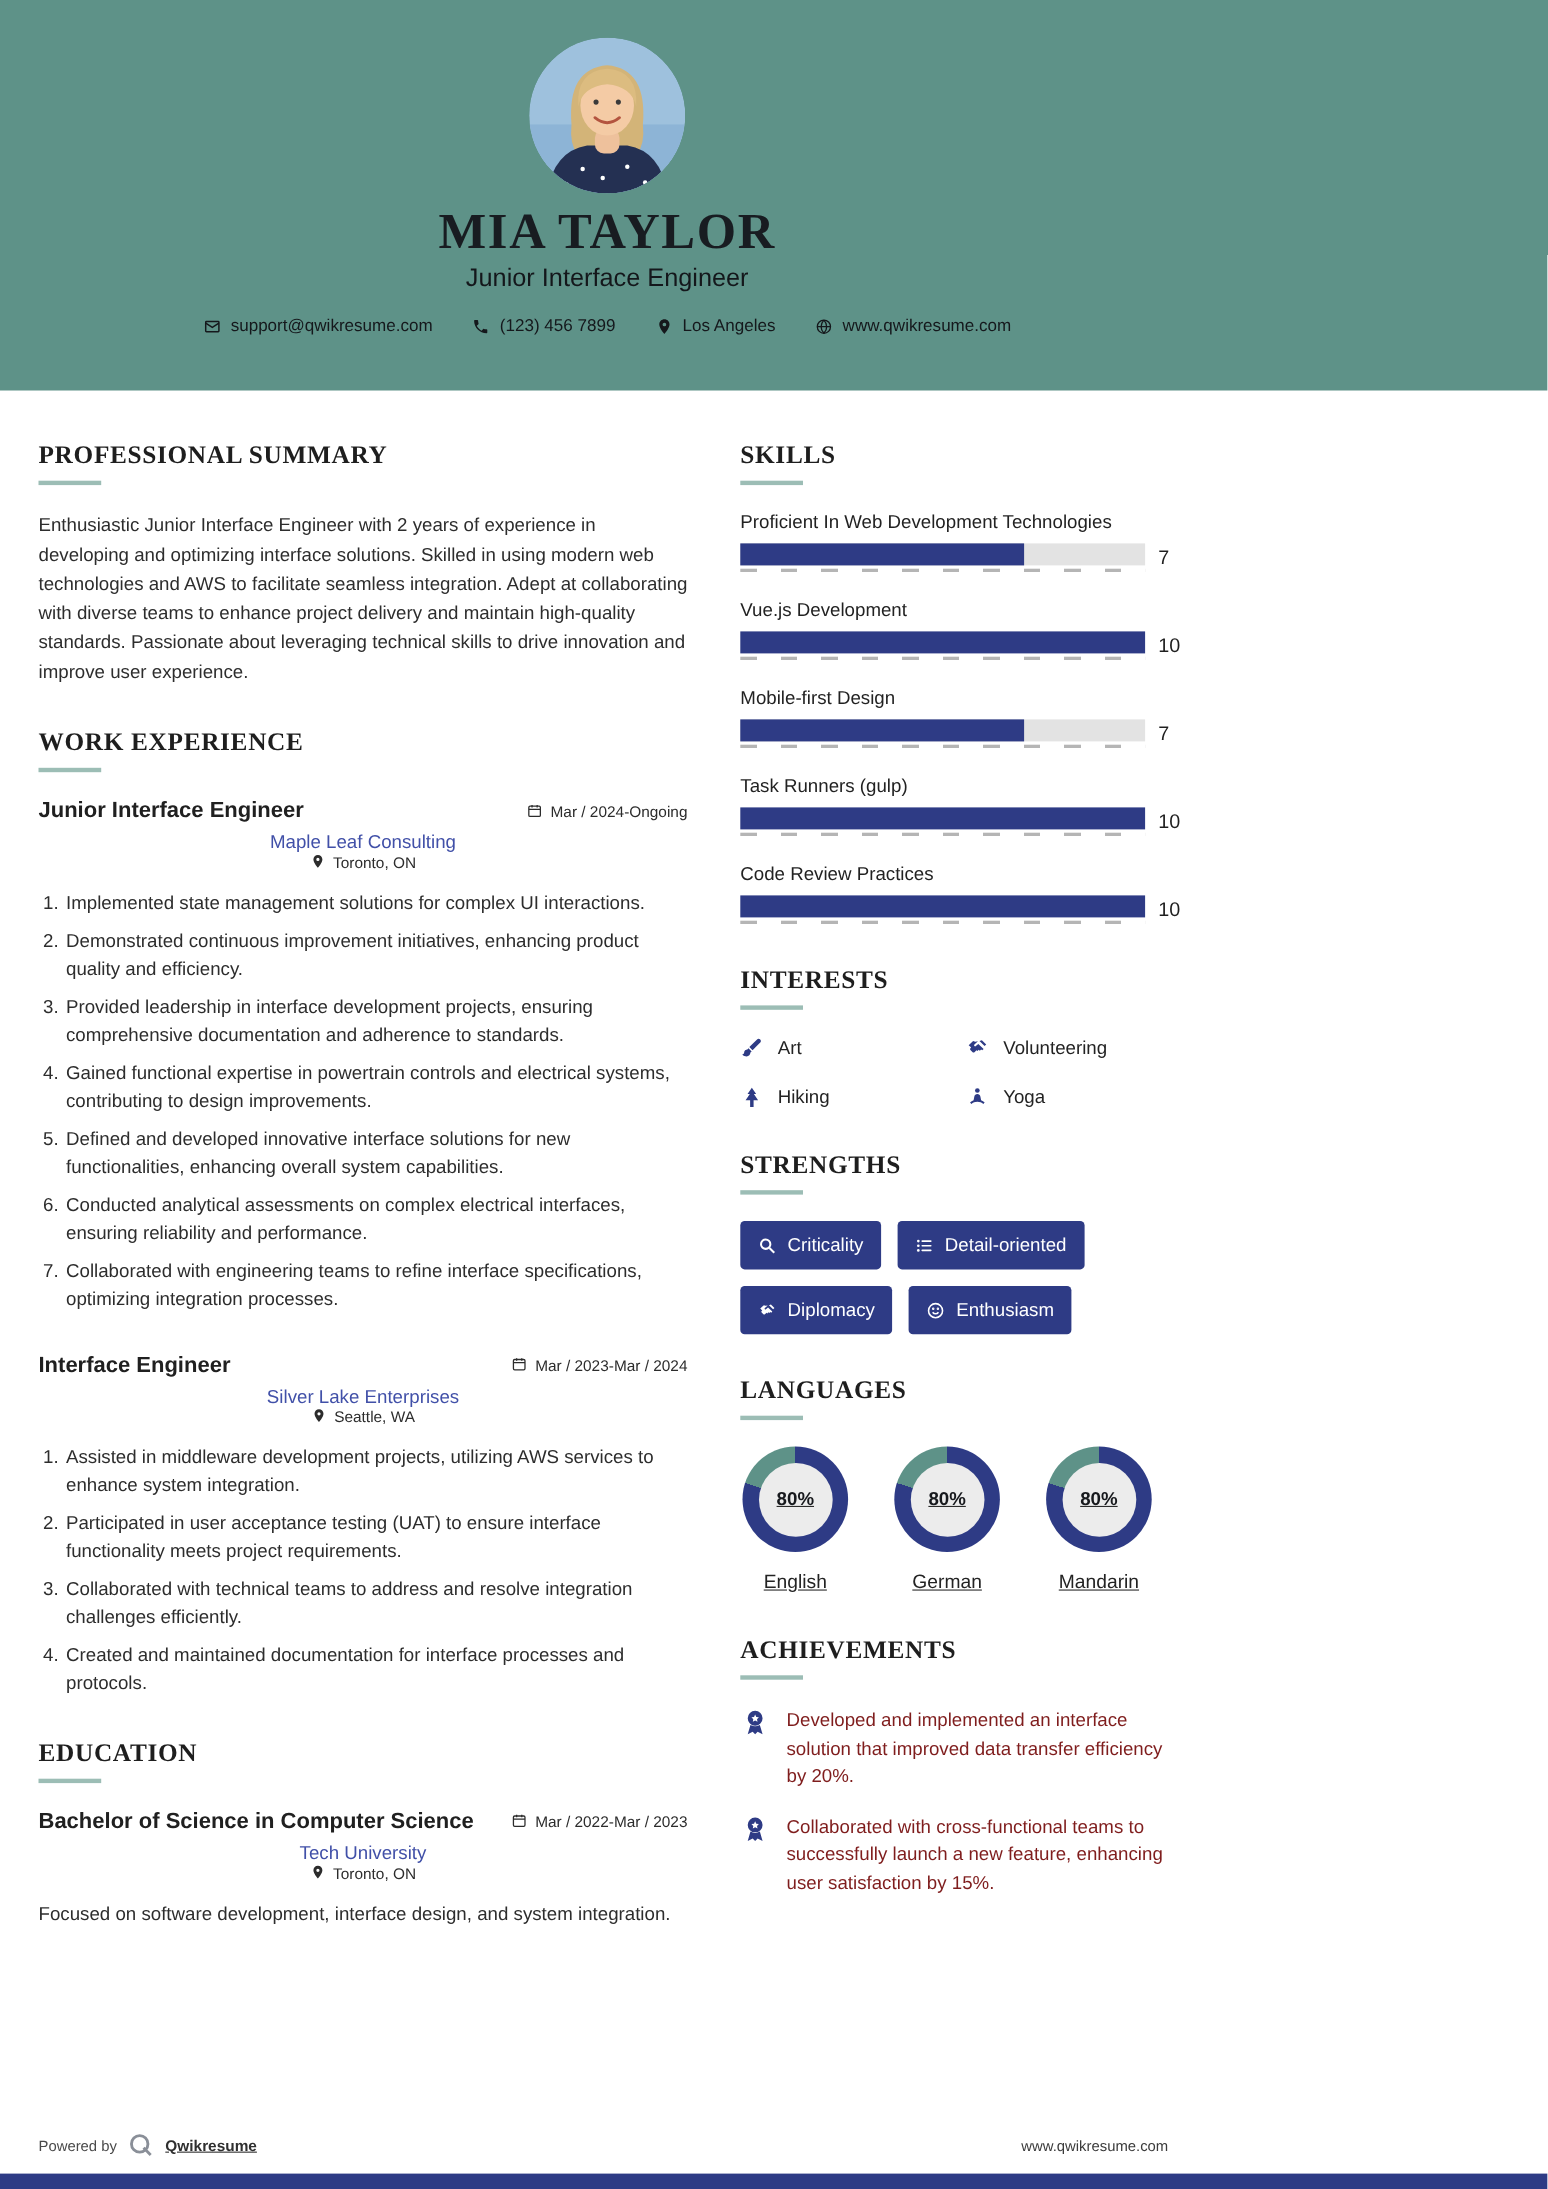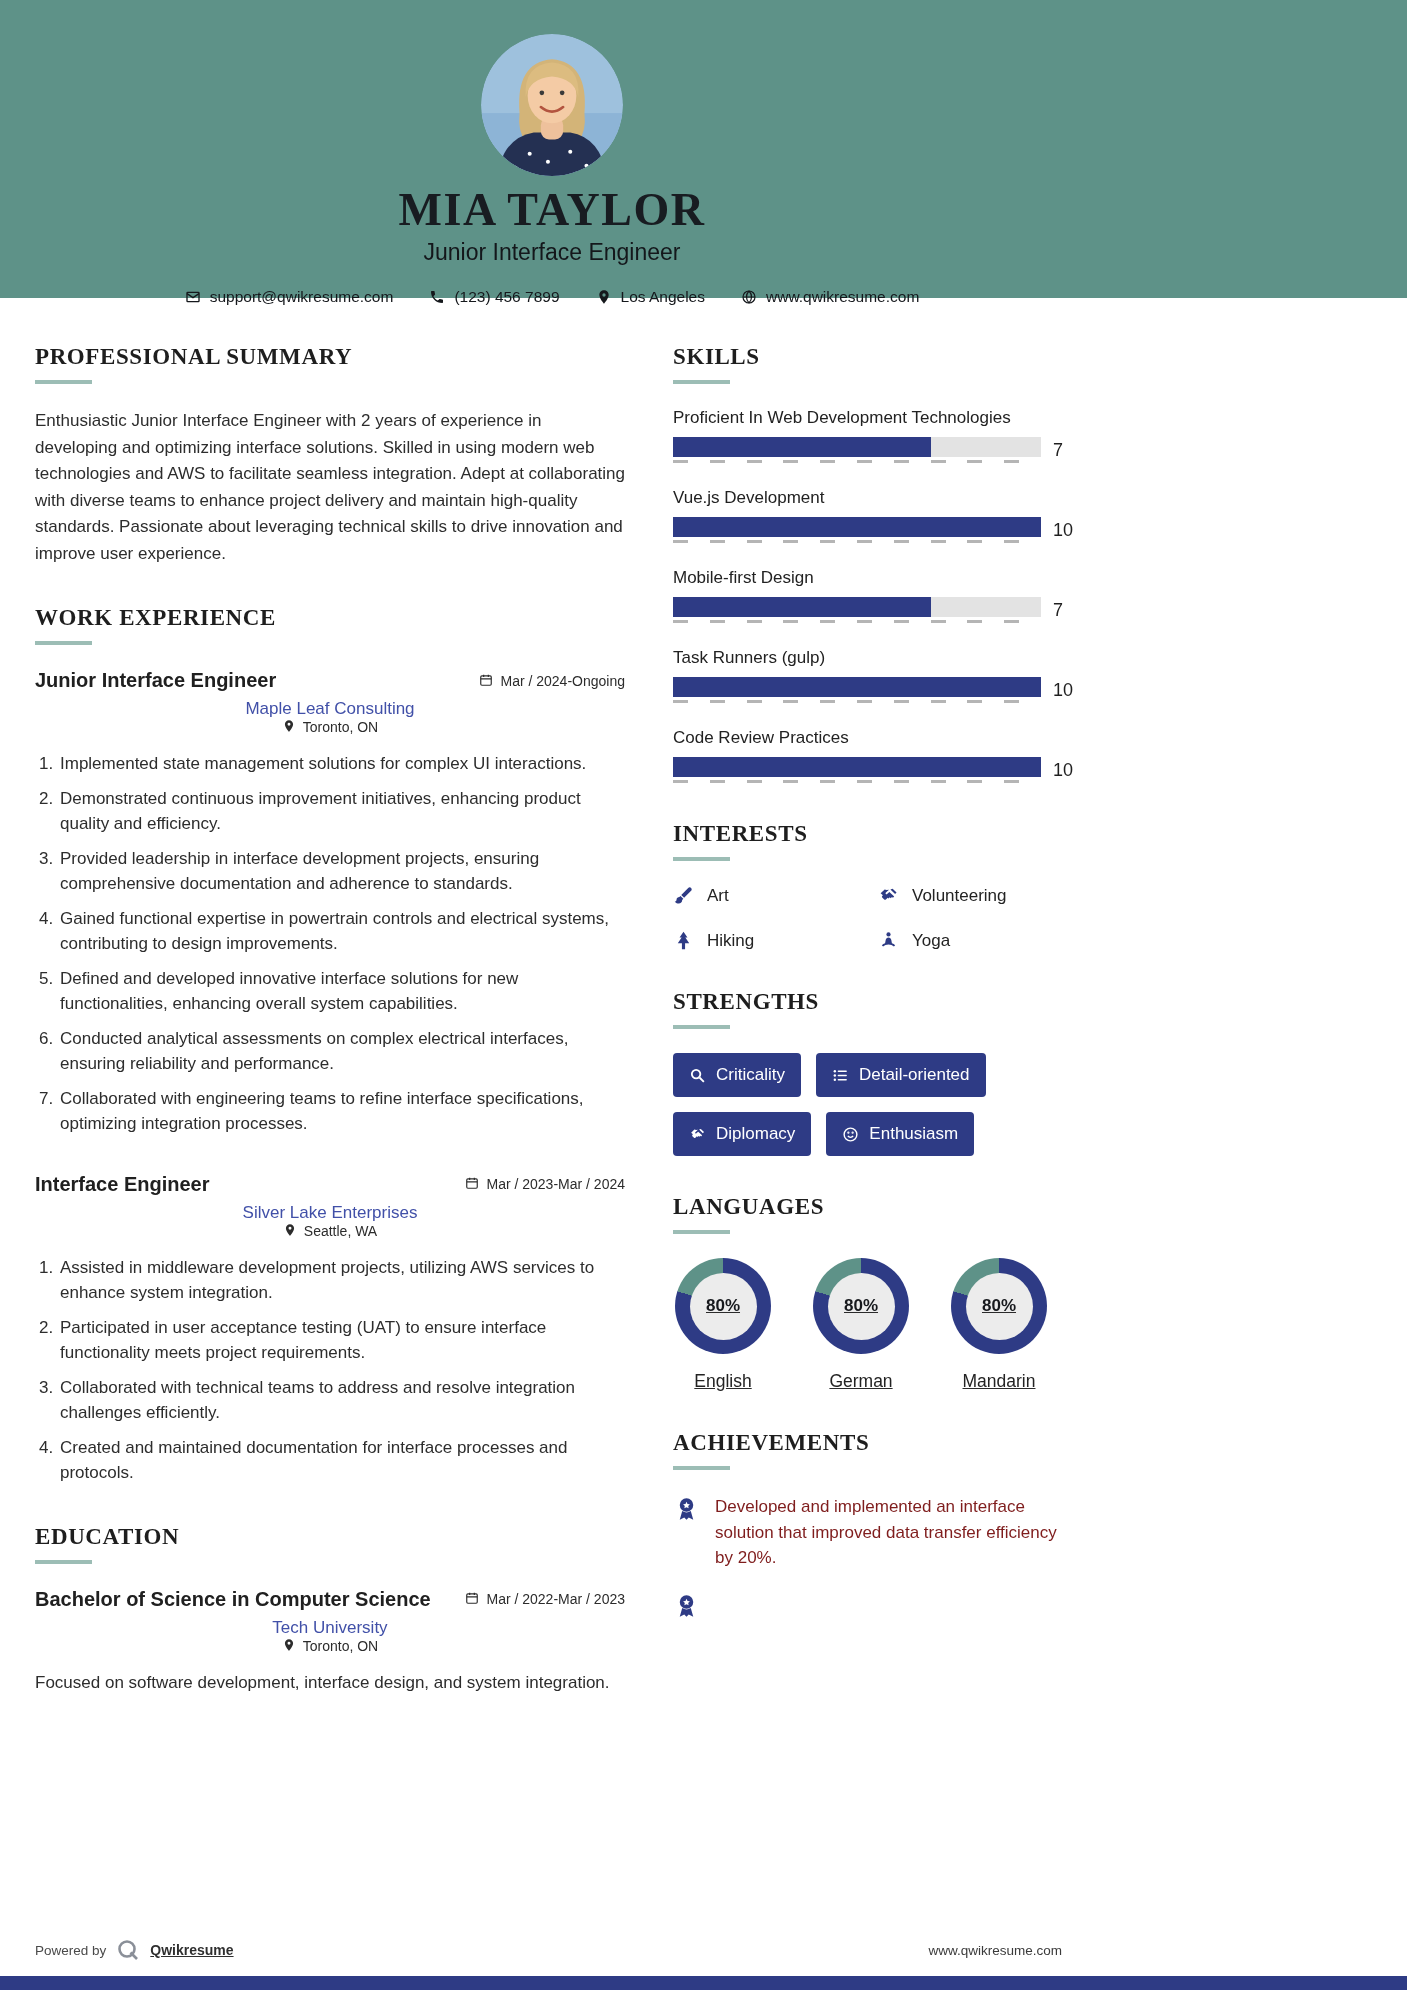--- a/index.html
+++ b/index.html
@@ -2,21 +2,21 @@
 <html style="--teal: #5E9288; --navy: #2E3B85; --link: #4150A8; --rule: #9CBDB5;"><head>
 <meta charset="utf-8">
 <style>
   * { box-sizing: border-box; }
   body { margin: 0; background: #fff; }
   .page {
     width: 1407px; height: 1990px; position: relative; overflow: hidden;
     background: #fff; font-family: "Liberation Sans", sans-serif; color: #2b2b2b;
   }
   
-  .hero { height: 298px; background: var(--teal, #5E9288); text-align: center; }
+  .hero { height: 355px; background: var(--teal, #5E9288); text-align: center; }
   .hero-inner { width: 1104px; height: 100%; display: flex; flex-direction: column; align-items: center; padding-top: 34px; }
   .avatar { width: 142px; height: 142px; border-radius: 50%; overflow: hidden; flex: 0 0 auto; }
   .avatar svg { display: block; width: 100%; height: 100%; }
   .name { font-family: "Liberation Serif", serif; font-size: 46px; line-height: 1.05; font-weight: 700; color: #181c21; margin: 10px 0 0; letter-spacing: 1.5px; }
   .subtitle { font-size: 23px; color: #14171b; margin-top: 5px; }
   .contacts { display: flex; align-items: center; gap: 36px; margin-top: 22px; font-size: 15.5px; color: #15181c; }
   .contact { display: flex; align-items: center; gap: 9px; }
   .icon { display: inline-flex; align-items: center; justify-content: center; }
   .icon svg { display: block; width: 100%; height: 100%; }
   .contact .icon { width: 16px; height: 16px; color: #15181c; }
@@ -457,20 +457,21 @@
               </svg>
           </span>
           <span class="ach-text">Developed and implemented an interface solution that improved data transfer efficiency by 20%.</span>
         </div>
         <div class="ach">
           <span class="icon">
             <svg viewBox="0 0 24 24" fill="currentColor">
                 <path d="M12 2a6 6 0 1 0 0 12A6 6 0 0 0 12 2zm0 3.1l.9 1.9 2.1.3-1.5 1.5.4 2.1-1.9-1-1.9 1 .4-2.1-1.5-1.5 2.1-.3.9-1.9zM8.2 13.4L6 21l4-2 2 2 2-2 4 2-2.2-7.6a7.2 7.2 0 0 1-7.6 0z"></path>
               </svg>
           </span>
+          <span class="ach-text">Collaborated with cross-functional teams to successfully launch a new feature, enhancing user satisfaction by 15%.</span>
         </div>
       </section>
     </div>
   </main>
 
   <footer class="footer">
     <span class="powered">
       <span>Powered by</span>
       <span class="icon">
         <svg viewBox="0 0 24 24" fill="none" stroke="currentColor" stroke-width="2.6">

